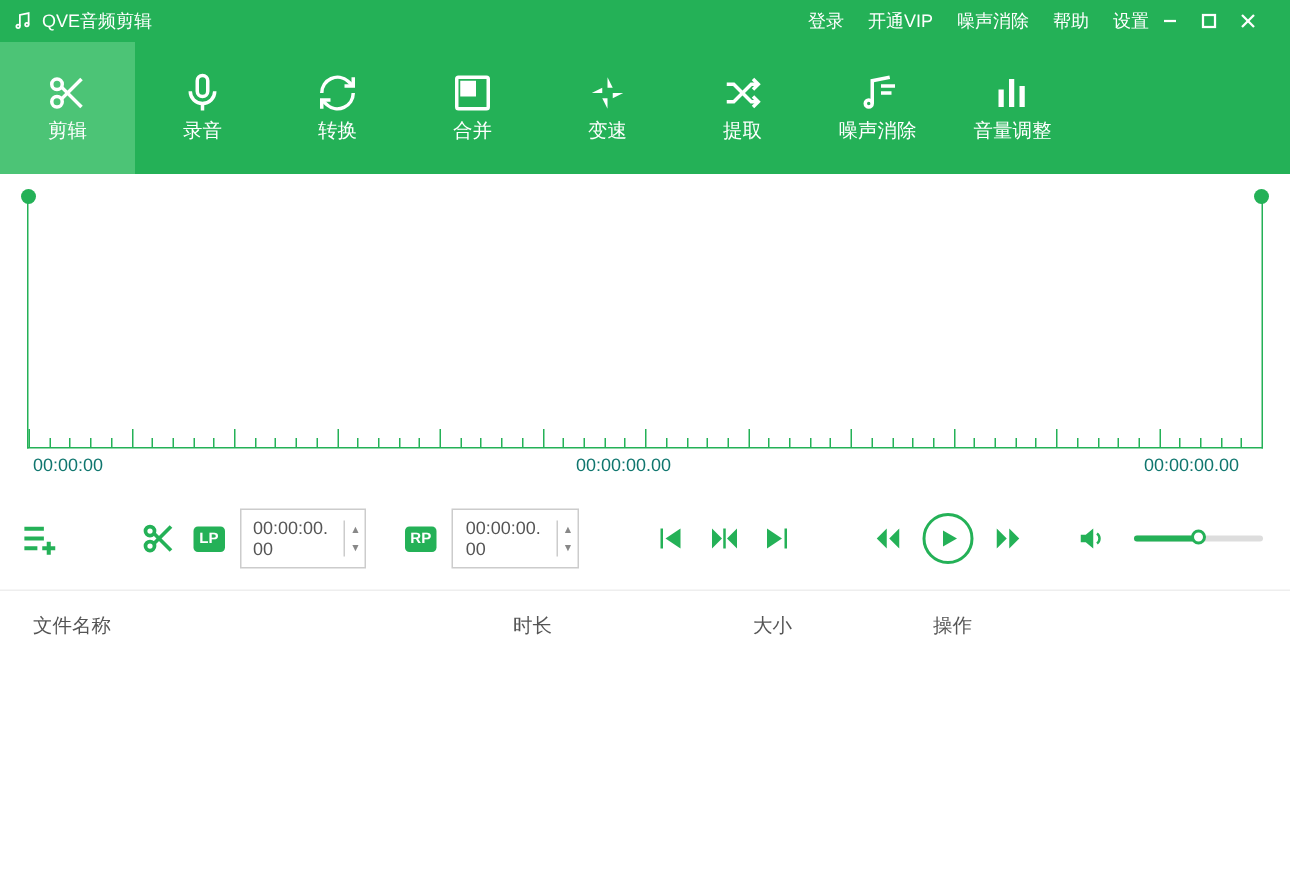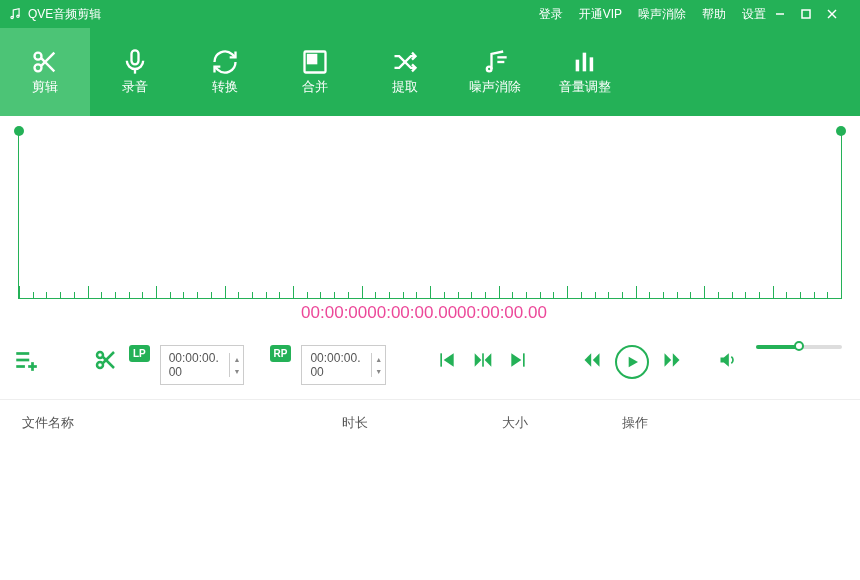--- a/index.html
+++ b/index.html
@@ -22,24 +22,24 @@
 
 
 .wave-wrap { padding: 18px 18px 4px 18px; }
 .wave { position: relative; height: 165px; border-left: 1px solid #24b157; border-right: 1px solid #24b157; border-bottom: 1px solid #24b157; }
 .wave .ticks { position: absolute; left: 0; right: 0; bottom: 0; height: 14px; display: flex; }
 .wave .ticks span { flex: 1; border-left: 1px solid #24b157; height: 6px; align-self: flex-end; }
 .wave .ticks span.major { height: 12px; }
 .handle { position: absolute; top: -8px; width: 10px; height: 10px; background: #24b157; border-radius: 50%; }
 .handle.left { left: -5px; }
 .handle.right { right: -5px; }
-.time-row { display: flex; justify-content: center; padding: 4px 16px 0 4px; color: #ec4899; font-size: 17px; }
-
-
-.toolbar { display: flex; align-items: flex-start; padding: 18px 18px 14px 13px; gap: 10px; }
+.time-row { display: flex; justify-content: space-between; padding: 4px 16px 0 4px; color: #0f766e; font-size: 12px; }
+
+
+.toolbar { display: flex; align-items: center; padding: 18px 18px 14px 13px; gap: 10px; }
 .tbtn { color: #24b157; cursor: pointer; display:flex; align-items:center; justify-content:center; }
 .tbtn.sq { width: 30px; height: 30px; }
 .badge { background: #24b157; color: #fff; font-size: 10px; font-weight: bold; padding: 3px 4px; border-radius: 3px; }
 .time-input { display: flex; align-items: center; border: 1px solid #ccc; height: 40px; font-size: 12px; color: #555; }
 .time-input .val { padding: 0 8px; }
 .spin { display: flex; flex-direction: column; border-left: 1px solid #ccc; }
 .spin div { font-size: 7px; padding: 0 3px; color: #888; cursor: pointer; line-height: 1; height: 12px; display:flex; align-items:center; }
 .gap { flex: 0 0 28px; }
 .vol-slider { position: relative; width: 100px; height: 4px; background: #ddd; border-radius: 2px; margin-left: 6px; }
 .vol-slider .fill { position: absolute; left: 0; top: 0; bottom: 0; width: 50%; background: #24b157; border-radius: 2px; }
@@ -129,20 +129,31 @@
     <span class="nav-icon">
         <svg width="28" height="28" viewBox="0 0 24 24" fill="none" stroke="#fff" stroke-width="2">
           <rect x="3" y="3" width="18" height="18" rx="1"></rect>
           <rect x="6" y="6" width="7" height="7" fill="#fff"></rect>
         </svg>
       </span>
     <span class="label">合并</span>
   </div>
   <div class="nav-item">
     <span class="nav-icon">
+        <svg width="28" height="28" viewBox="0 0 24 24" fill="#fff">
+          <polygon points="12,3 15,9 12,9"></polygon>
+          <polygon points="12,21 9,15 12,15"></polygon>
+          <polygon points="3,12 9,9 9,12"></polygon>
+          <polygon points="21,12 15,15 15,12"></polygon>
+        </svg>
+      </span>
+    <span class="label">变速</span>
+  </div>
+  <div class="nav-item">
+    <span class="nav-icon">
         <svg width="28" height="28" viewBox="0 0 24 24" fill="none" stroke="#fff" stroke-width="2">
           <path d="M3 7h4l10 10h4"></path>
           <path d="M3 17h4l10-10h4"></path>
           <polyline points="18 4 21 7 18 10"></polyline>
           <polyline points="18 14 21 17 18 20"></polyline>
         </svg>
       </span>
     <span class="label">提取</span>
   </div>
   <div class="nav-item">

